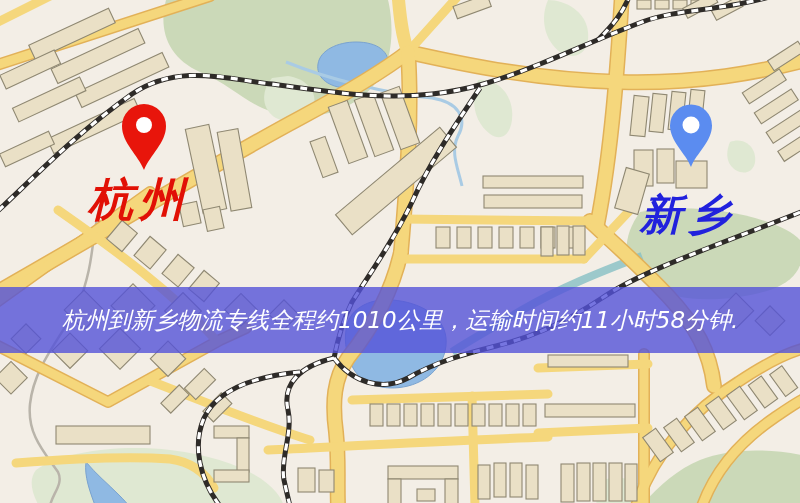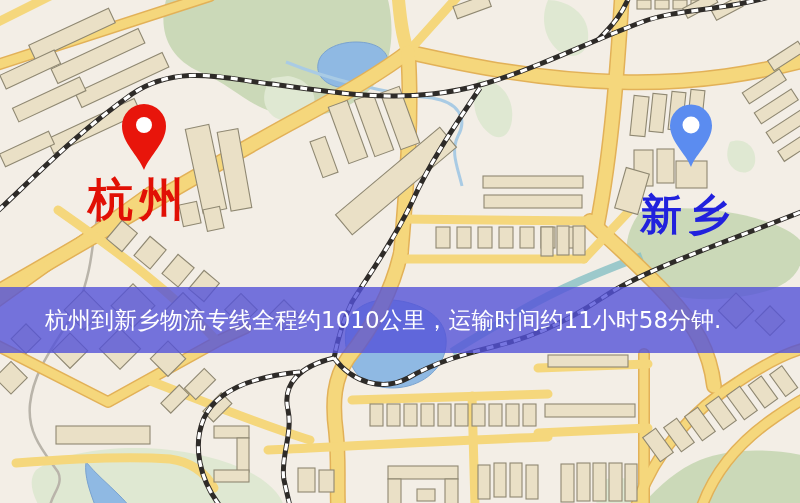--- a/index.html
+++ b/index.html
@@ -1,16 +1,16 @@
 <!DOCTYPE html>
 <html style="--background: #f3eee6; --road: #f5d77c; --road_casing: #e2b158; --building: #eae0c6; --building_outline: #8f8872; --green: #cbd9b8; --green_pale: #dfe8d2; --water: #8fb9e3; --rail: #2e2b28; --origin_pin: #e8150b; --destination_pin: #5b8cf0; --origin_label: #e11005; --destination_label: #2121dd; --banner_bg: rgba(84,82,216,0.8); --banner_text: #ffffff;"><head>
 <meta charset="utf-8">
 <style>
   html,body{margin:0;padding:0;background:#e8e8e8;font-family:"DejaVu Sans","Liberation Sans",sans-serif;}
-  .stage{position:relative;width:800px;height:503px;overflow:hidden;background:var(--background,#f3eee6);}
+  .stage{position:relative;width:800px;height:503px;overflow:hidden;background:var(--background,#f3eee6);font-style:italic;}
   .stage svg.map{position:absolute;left:0;top:0;}
   
   .bg{fill:var(--background,#f3eee6);}
   .green{fill:var(--green,#cbd9b8);}
   .green-pale{fill:var(--green_pale,#dfe8d2);}
   .water{fill:var(--water,#8fb9e3);stroke:#7aa3cf;stroke-width:1;}
   .stream-blue{stroke:#a9cbe4;stroke-width:3;fill:none;}
   .stream-gray{stroke:#b9b4aa;stroke-width:2.5;fill:none;}
   .stream-teal{stroke:#8cc2c6;stroke-width:8;fill:none;opacity:.85;}
   .c-main{stroke:var(--road_casing,#e2b158);stroke-width:16;fill:none;stroke-linecap:round;stroke-linejoin:round;}
@@ -23,21 +23,21 @@
   
   .pin{position:absolute;}
   .pin-origin path{fill:var(--origin_pin,#e8150b);}
   .pin-destination path{fill:var(--destination_pin,#5b8cf0);}
   
   .city-label{position:absolute;line-height:1;font-family:"DejaVu Serif","Liberation Serif",serif;font-weight:600;letter-spacing:6px;white-space:nowrap;}
   .origin-label{left:88px;top:177px;font-size:45px;color:var(--origin_label,#e11005);}
   .destination-label{left:640px;top:194px;font-size:42px;color:var(--destination_label,#2121dd);}
   
   .banner{position:absolute;left:0;top:287px;width:100%;height:66px;background:var(--banner_bg,rgba(84,82,216,0.8));display:flex;align-items:center;box-sizing:border-box;padding-left:45px;}
-  .banner-text{color:var(--banner_text,#ffffff);font-size:23px;line-height:1;white-space:nowrap;}
+  .banner-text{color:var(--banner_text,#ffffff);font-size:23px;line-height:1;white-space:nowrap;margin-left:17px;}
 </style>
 </head>
 <body>
 
 <div class="stage">
 
   <svg class="map" width="800" height="503" viewBox="0 0 800 503">
     <defs>
       <path id="r1" d="M -6 66 L 210 -4"></path>
       <path id="r1b" d="M -6 24 L 54 -6"></path>

